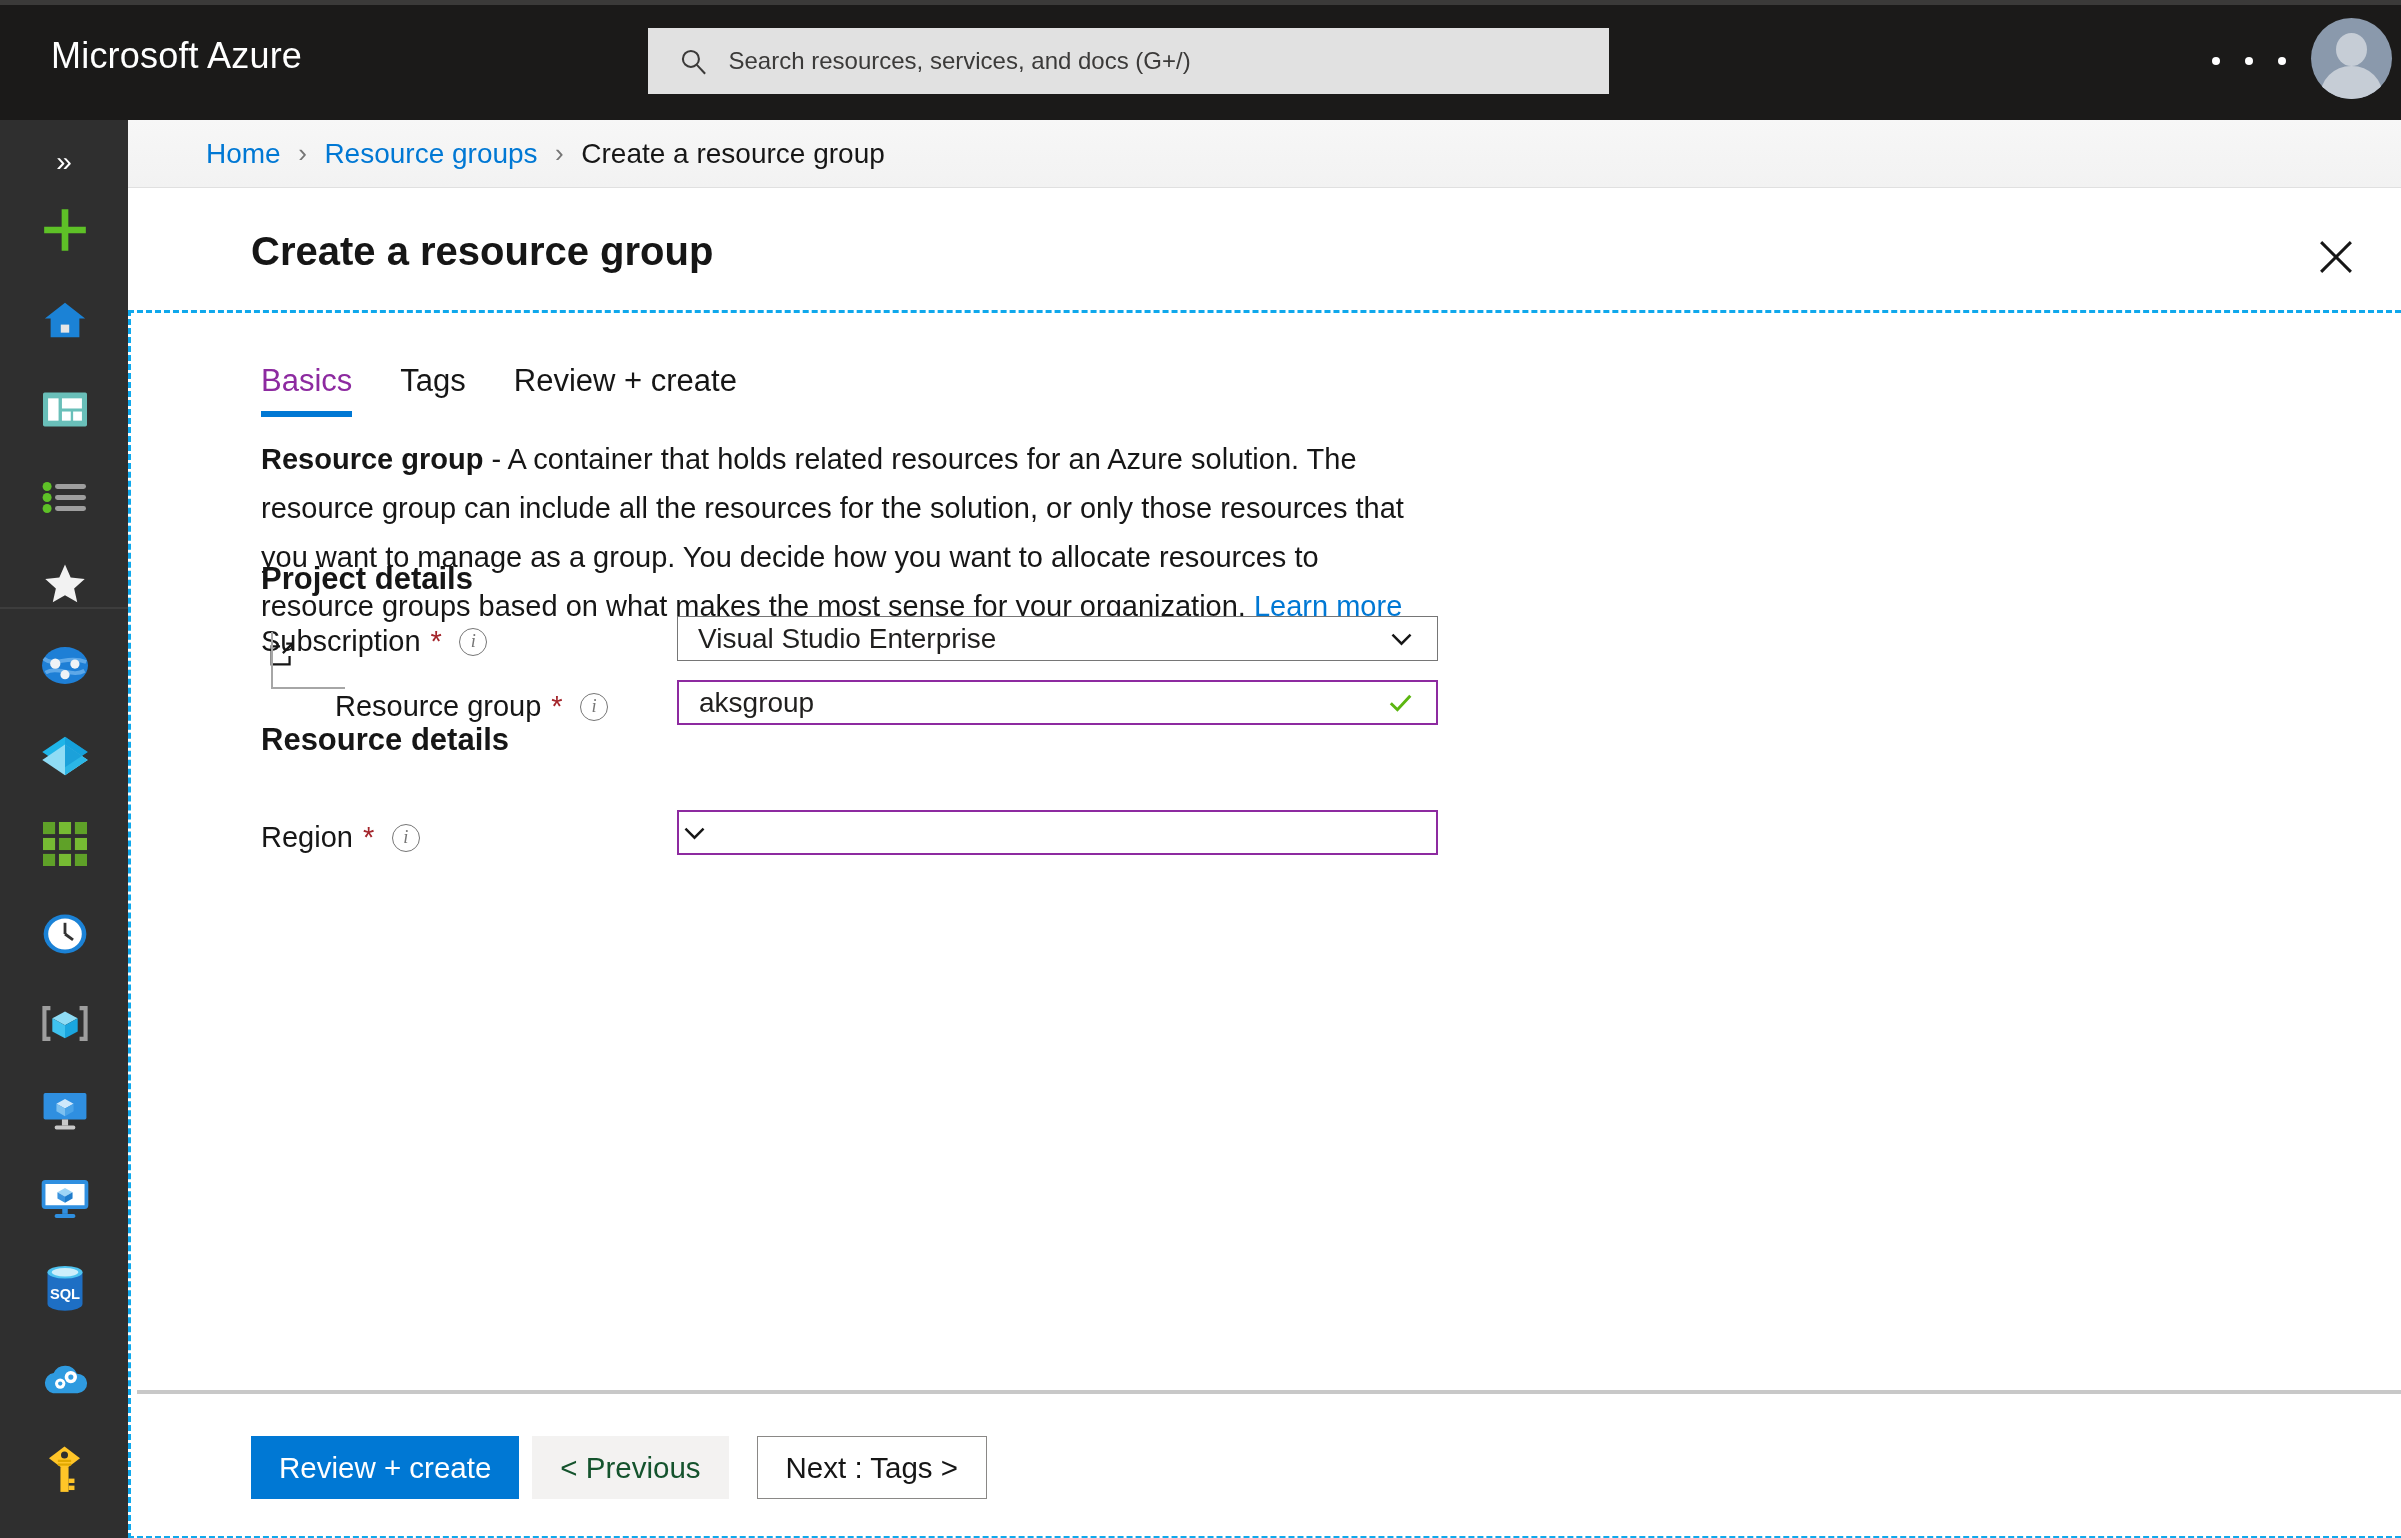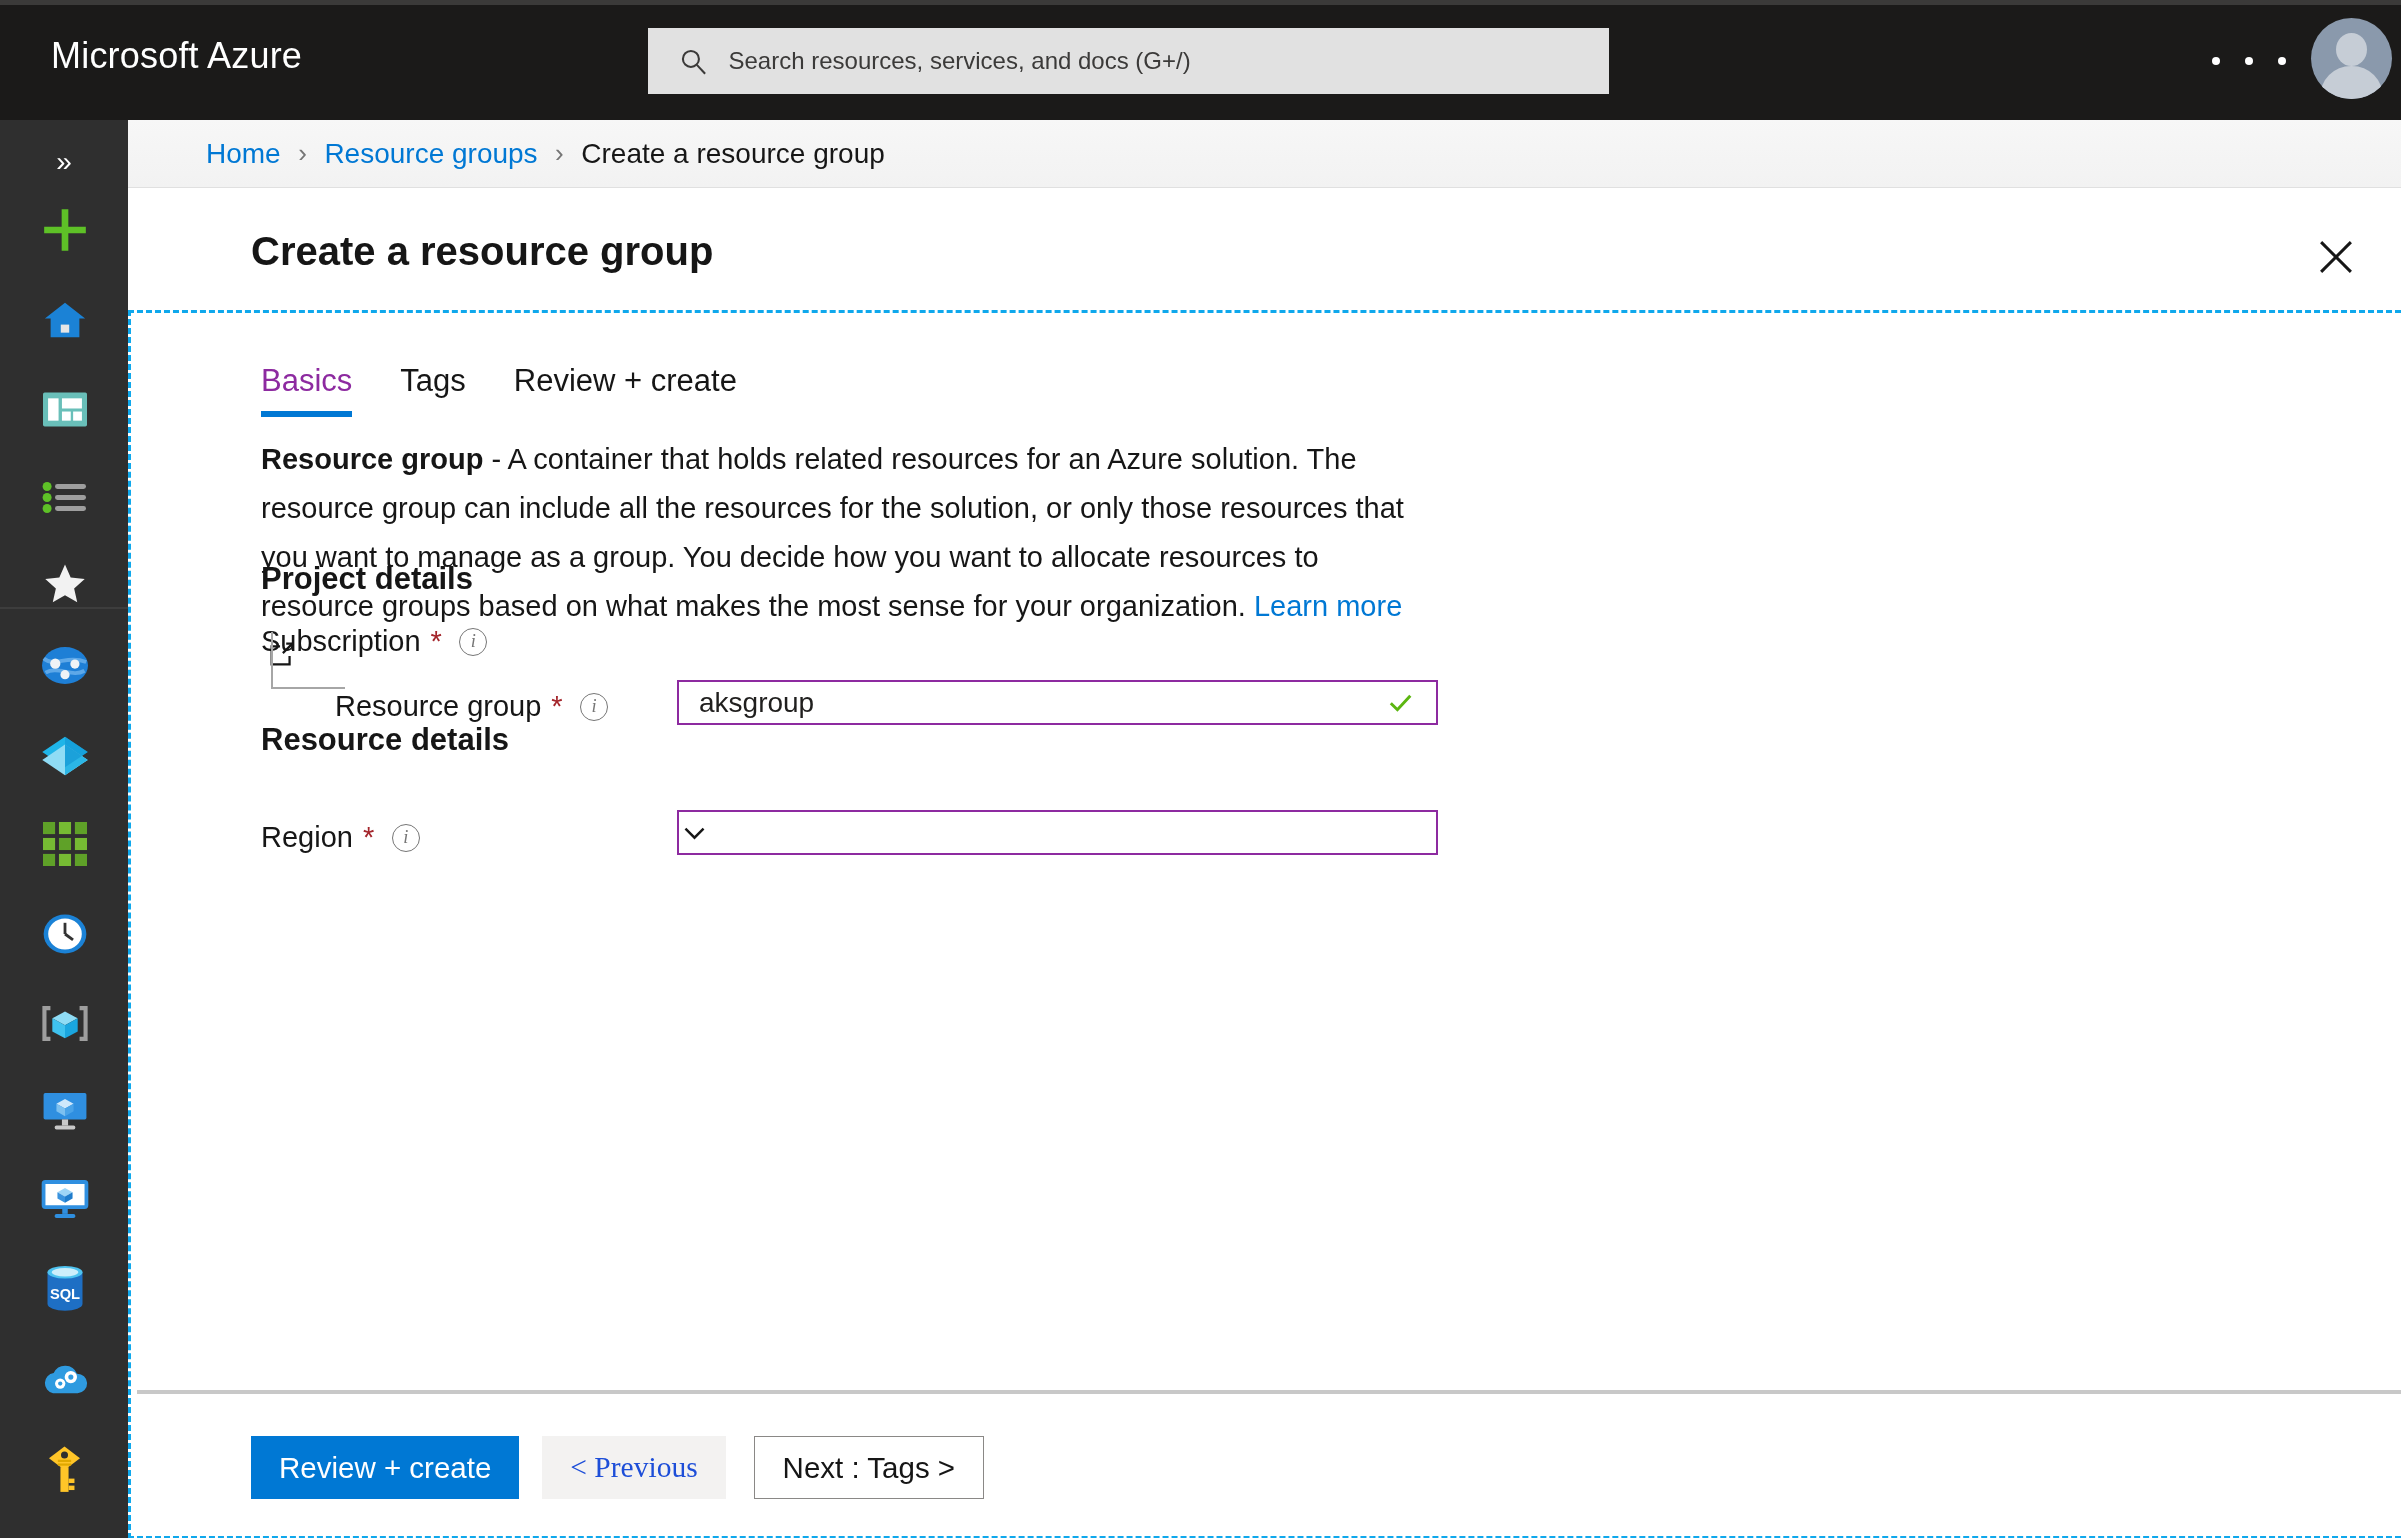--- a/index.html
+++ b/index.html
@@ -169,22 +169,22 @@
     position: absolute; left: 9.2px; top: 1270px; width: 2264px; height: 3.7px;
     background: #c8c8c8;
   }
   #footer { position: absolute; left: 123px; top: 1316px; display: flex; align-items: center; }
   .btn {
     height: 63px; display: flex; align-items: center; justify-content: center;
     font-size: 29.5px; cursor: pointer; white-space: nowrap; padding: 0 28px;
   }
   #btn-review { background: #0078d4; color: #ffffff; min-width: 225px; border: none; }
   #btn-previous {
-    background: #f3f2f1; color: #1d4ed8; min-width: 177px; border: none;
-    margin-left: 23px; cursor: default; font-family: Liberation Serif, serif;
+    background: #f3f2f1; color: #14532d; min-width: 177px; border: none;
+    margin-left: 13px; cursor: default;
   }
   #btn-next {
     background: #ffffff; color: #161616; min-width: 197px;
     border: 1.8px solid #8a8886; margin-left: 28px;
   }
 </style>
 </head>
 <body>
 
 <div id="topbar">
@@ -446,20 +446,28 @@
   </div>
 
   <div id="indent-connector"></div>
 
   <div class="field-label" style="left:207px; top:570px">
     <span>Resource group</span>
     <span class="req">*</span>
     <span class="info-icon">i</span>
   </div>
 
+  <div class="control grey" style="top:496px">
+    <span class="control-value">Visual Studio Enterprise</span>
+    <span class="control-affix">
+      <svg width="31" height="31" viewBox="0 0 24 24" fill="none" stroke="#161616" stroke-width="1.9">
+        <polyline points="5,9 12,16 19,9"></polyline>
+      </svg>
+    </span>
+  </div>
 
   <div class="control purple" style="top:560px">
     <span class="control-value" title="">aksgroup</span>
     <span class="control-affix">
       <svg width="31" height="31" viewBox="0 0 24 24" fill="none" stroke="#5cb611" stroke-width="2.3">
         <polyline points="4.5,12.6 9.6,17.6 19.6,6.8"></polyline>
       </svg>
     </span>
   </div>
 

